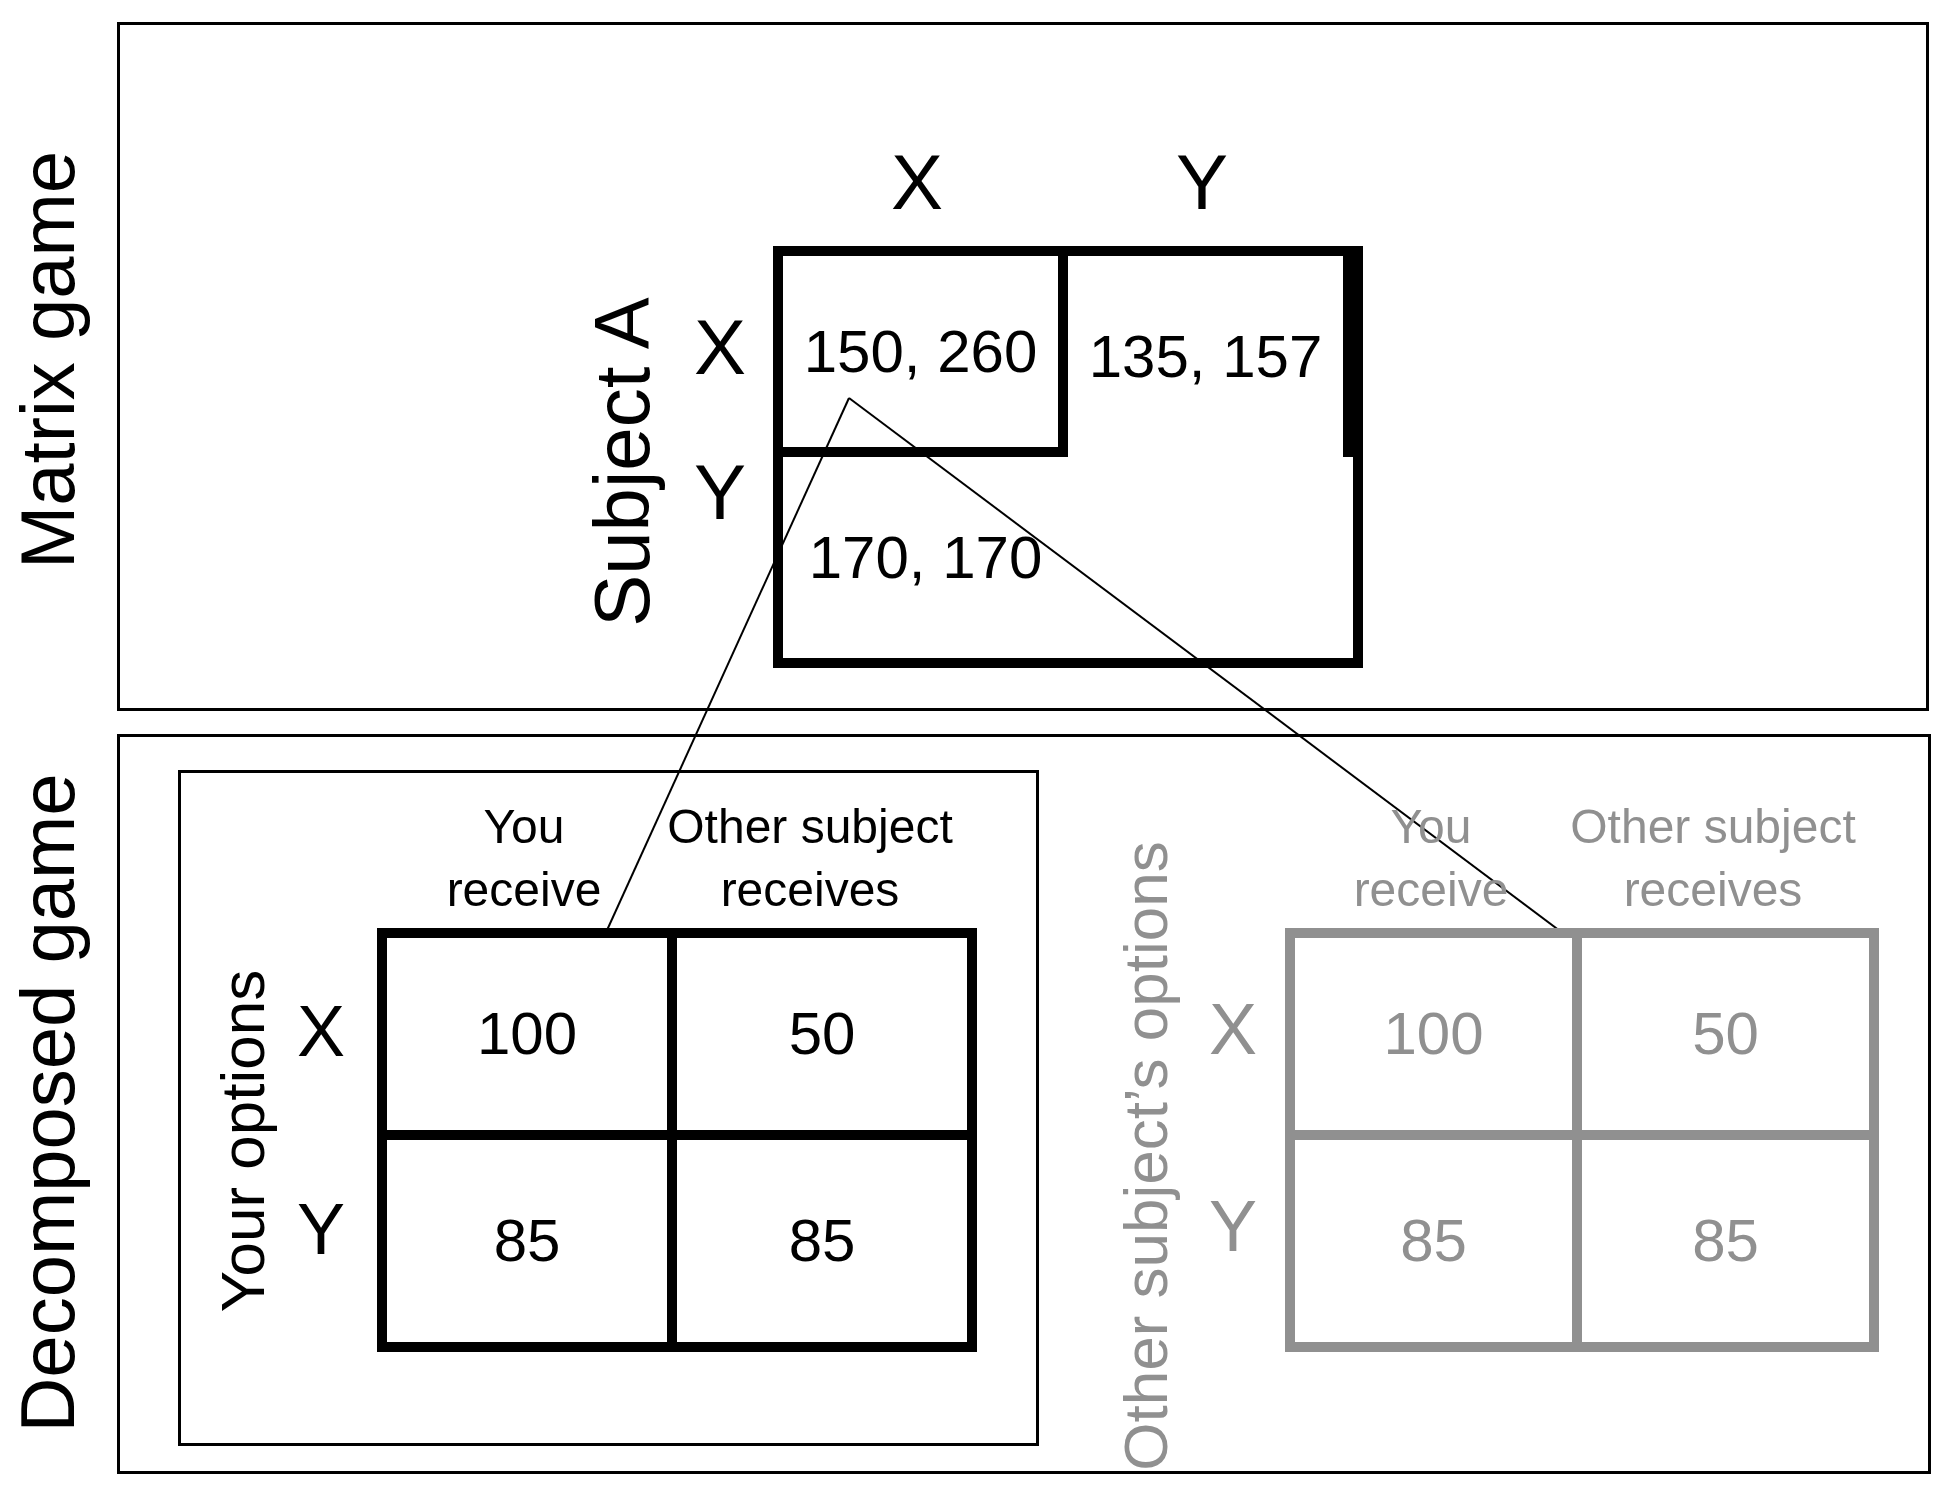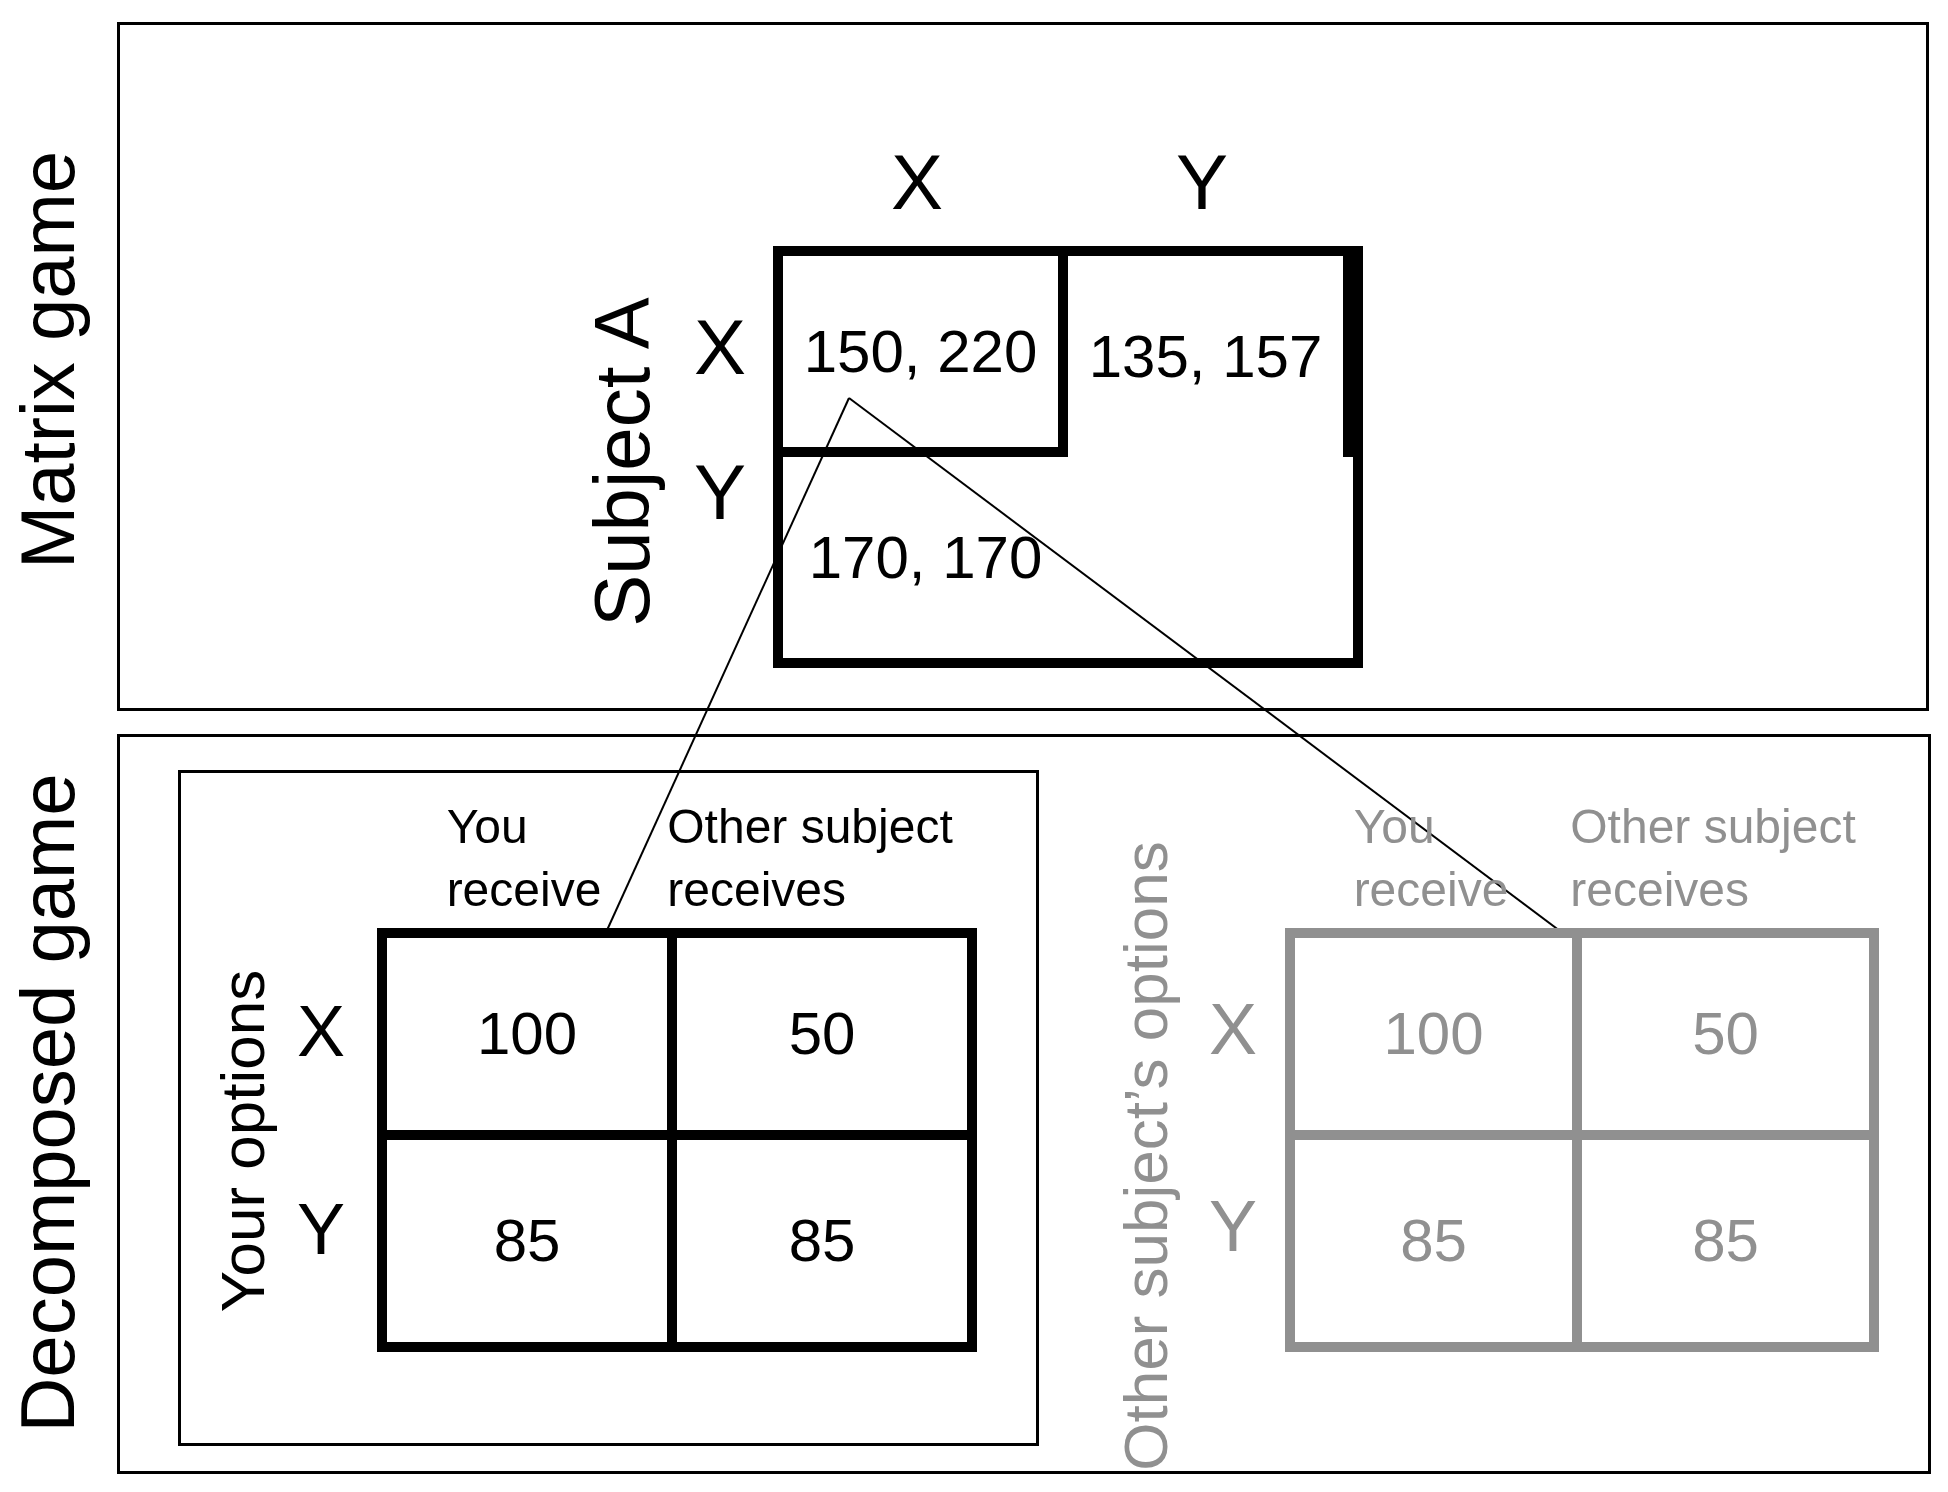--- a/index.html
+++ b/index.html
@@ -30,21 +30,21 @@
   .grid2.gray{border:10px solid #909090;}
   .cell{display:flex;align-items:center;justify-content:center;font-size:60px;line-height:1;}
   .black .c00{border-right:10px solid #000;border-bottom:10px solid #000;}
   .black .c01{border-bottom:10px solid #000;}
   .black .c10{border-right:10px solid #000;}
   .gray  .c00{border-right:10px solid #909090;border-bottom:10px solid #909090;}
   .gray  .c01{border-bottom:10px solid #909090;}
   .gray  .c10{border-right:10px solid #909090;}
   .hdr{
     position:absolute;transform:translate(-50%,-50%);
-    text-align:left;font-size:48px;line-height:1.32;white-space:nowrap;
+    text-align:center;font-size:48px;line-height:1.32;white-space:nowrap;
   }
   .gray-txt{color:#909090;}
   .inner-box{position:absolute;border:3px solid #000;background:transparent;}
   .axis-lab{font-size:62px;}
   svg.overlay{position:absolute;left:0;top:0;width:1948px;height:1492px;pointer-events:none;}
 </style>
 </head>
 <body>
 
 <div class="canvas">
@@ -58,21 +58,21 @@
 
   <div class="ctr big-lab" style="left:917px;top:182px;">X</div>
   <div class="ctr big-lab" style="left:1202px;top:182px;">Y</div>
 
   <div class="rot big-lab" style="left:622px;top:462px;">Subject A</div>
 
   <div class="ctr big-lab" style="left:720px;top:347px;">X</div>
   <div class="ctr big-lab" style="left:720px;top:492px;">Y</div>
 
   <div class="grid2 black" style="left:773px;top:246px;width:570px;height:402px;">
-    <div class="cell c00">150, 220</div>
+    <div class="cell c00">150, 260</div>
     <div class="cell c10">135, 157</div>
     <div class="cell c11">170, 170</div>
   </div>
 
   <svg class="overlay" viewBox="0 0 1948 1492">
     <defs>
       <marker id="ah" markerWidth="11" markerHeight="8" refX="10" refY="4" orient="auto" markerUnits="strokeWidth">
         <path d="M0,0 L11,4 L0,8 z" fill="#000"></path>
       </marker>
     </defs>

